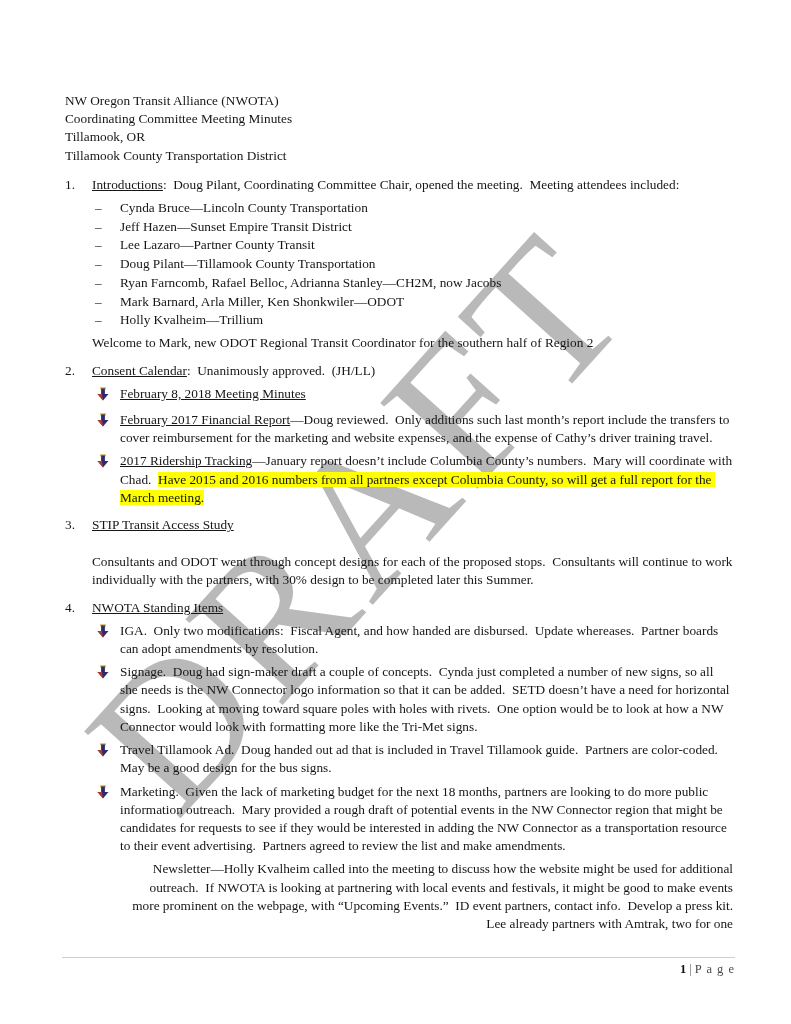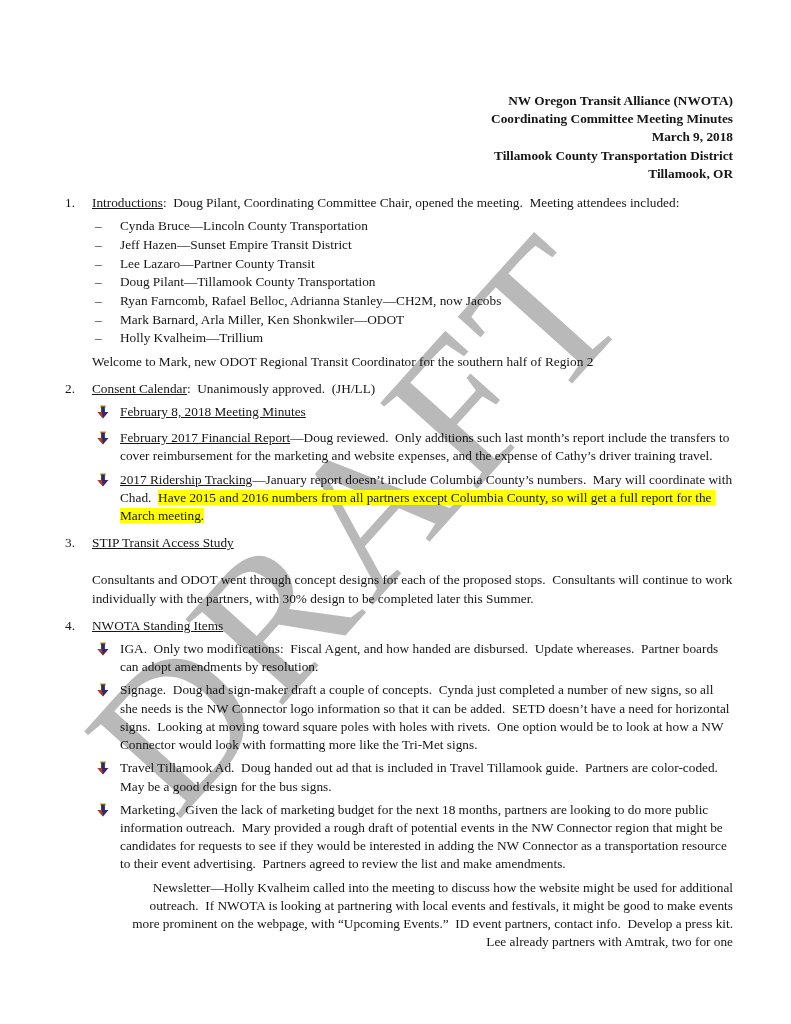--- a/index.html
+++ b/index.html
@@ -12,21 +12,21 @@
     transform:translate(-50%,-50%) rotate(-48deg);
     font-family:"Liberation Serif", serif;
     font-size:198px; letter-spacing:8px; color:var(--wm,#b9b9b9);
     white-space:nowrap; z-index:0; pointer-events:none; user-select:none;
   }
   .content{
     position:absolute; left:65px; top:92px; width:668px; z-index:1;
     font-size:13.3px; line-height:18.2px;
   }
   .t{white-space:pre-wrap;}
-  .title-block{text-align:right; font-weight:bold; margin-bottom:11px;}
+  .title-block{text-align:left; font-weight:normal; margin-bottom:11px;}
   .sec{margin-top:9px;}
   .sec-head{display:flex;}
   .sec-num{width:27px; flex:0 0 27px;}
   .sec-body{flex:1;}
   .u{text-decoration:underline;}
   .dash-list{margin-top:5px;}
   .dash-row{display:flex; margin:0 0 0.5px 30px;}
   .dash-mark{width:25px; flex:0 0 25px;}
   .dash-text{flex:1;}
   .arrow-list{margin-top:5px;}
@@ -49,23 +49,22 @@
 </head>
 <body>
 
 <div class="page">
   <div class="watermark">DRAFT</div>
 
   <div class="content">
     <div class="title-block">
         <div class="t">NW Oregon Transit Alliance (NWOTA)</div>
         <div class="t">Coordinating Committee Meeting Minutes</div>
-        <div class="t">March 9, 2018</div>
+        <div class="t">Tillamook, OR</div>
         <div class="t">Tillamook County Transportation District</div>
-        <div class="t">Tillamook, OR</div>
       </div>
     <div>
         <div class="sec">
           <div class="sec-head">
             <span class="sec-num">1.</span>
             <div class="sec-body t"><span class="u">Introductions</span><span class="t">:  Doug Pilant, Coordinating Committee Chair, opened the meeting.  Meeting attendees included:</span></div>
           </div>
           <div class="dash-list">
             <div class="dash-row">
               <span class="dash-mark">–</span>
@@ -181,13 +180,16 @@
                   <polygon points="0.5,7 5,7 6,13.5" fill="#b03a2e"></polygon>
                 </svg></span>
               <span class="arrow-text t"><span class="t">Marketing.  Given the lack of marketing budget for the next 18 months, partners are looking to do more public information outreach.  Mary provided a rough draft of potential events in the NW Connector region that might be candidates for requests to see if they would be interested in adding the NW Connector as a transportation resource to their event advertising.  Partners agreed to review the list and make amendments.</span></span>
             </div>
           </div>
           <div class="after-indent t">Newsletter—Holly Kvalheim called into the meeting to discuss how the website might be used for additional outreach.  If NWOTA is looking at partnering with local events and festivals, it might be good to make events more prominent on the webpage, with “Upcoming Events.”  ID event partners, contact info.  Develop a press kit.  Lee already partners with Amtrak, two for one</div>
         </div>
       </div>
   </div>
 
+  <div class="footer">
+    <span class="num">1</span><span class="sep">|</span><span class="word">P a g e</span>
+  </div>
 </div>
 
 </body></html>

